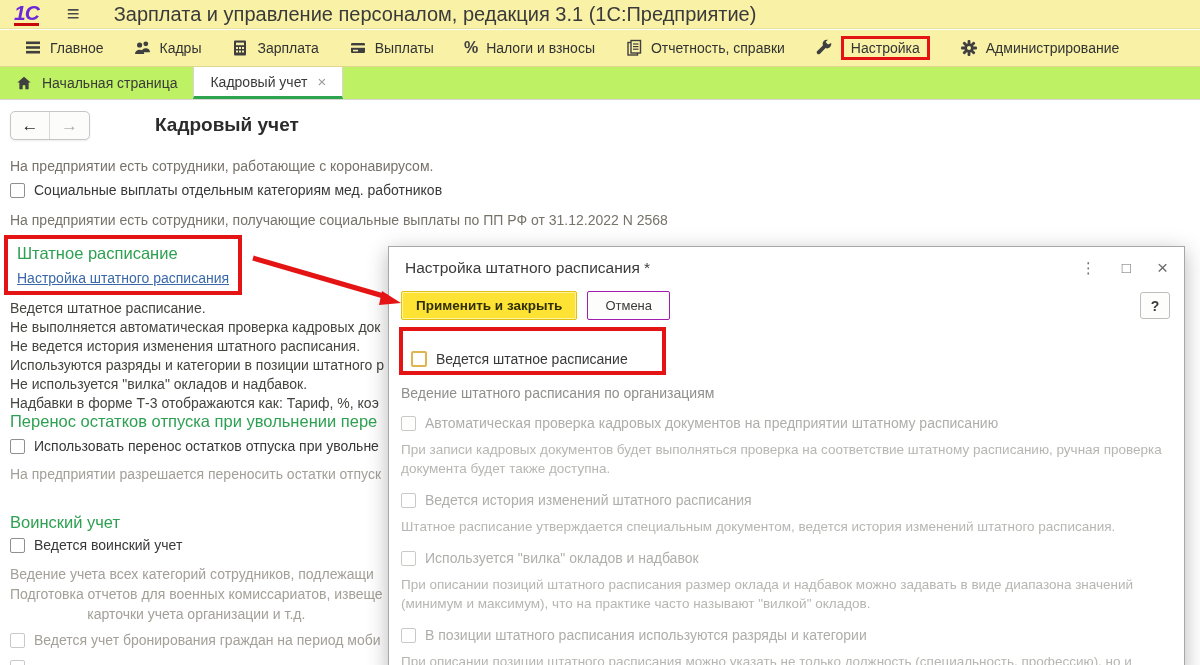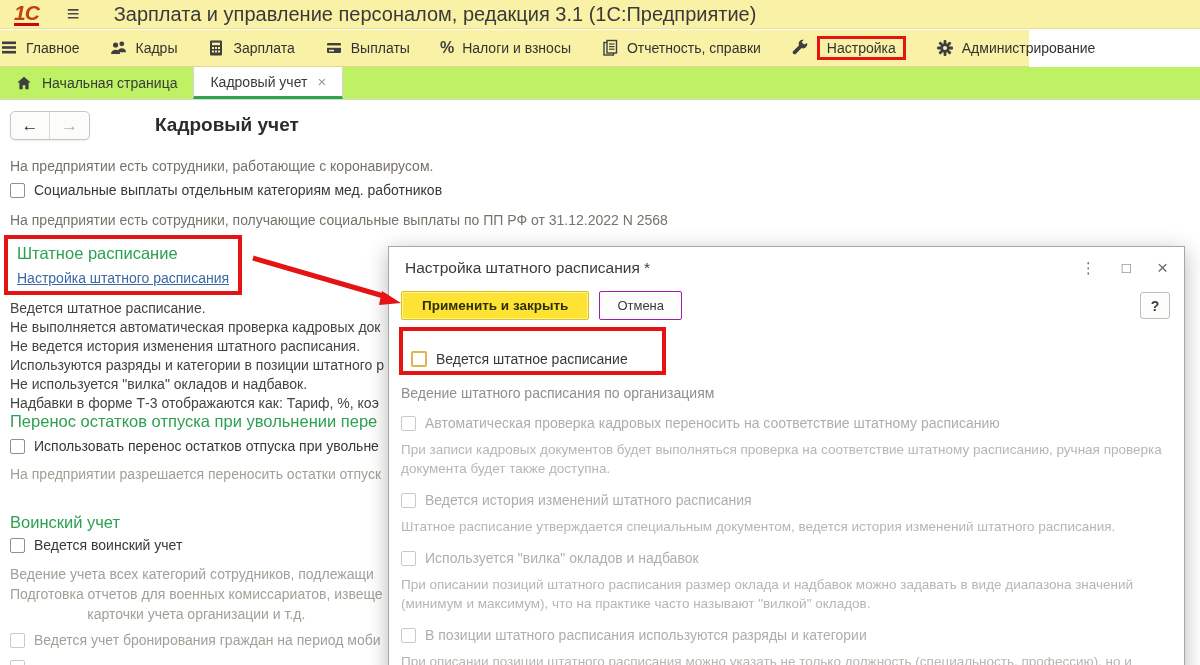--- a/index.html
+++ b/index.html
@@ -2,27 +2,27 @@
 <html><head>
 <meta charset="utf-8">
 <style>
   * { margin:0; padding:0; box-sizing:border-box; }
   body { font-family:"Liberation Sans", sans-serif; background:#fff; }
   .screen { position:relative; width:1200px; height:665px; background:#fff; overflow:hidden; }
 
   
   .titlebar { position:absolute; left:0; top:0; width:1200px; height:29px;
     background:#f8f1a6; border-bottom:1px solid #eae29a; display:flex; align-items:center; }
-  .logo-1c { font-weight:bold; font-style:italic; color:#c2410c; font-size:21px;
+  .logo-1c { font-weight:bold; font-style:italic; color:#6d28d9; font-size:21px;
     margin-left:14px; letter-spacing:-1px; border-bottom:3px solid #c9080c; line-height:20px; }
   .tb-burger { color:#4a4a4a; font-size:22px; margin-left:28px; line-height:20px; }
   .tb-title { color:#3a3a3a; font-size:20px; margin-left:34px; }
 
-  .menubar { position:absolute; left:0; top:30px; width:1029px; height:37px;
-    background:#f8f1a6; border-bottom:1px solid #e0d88f; display:flex; align-items:center; }
+  .menubar { position:absolute; left:0; top:30px; width:1200px; height:37px;
+    background:#f8f1a6; border-bottom:1px solid #e0d88f; display:flex; align-items:center; padding-left:24px; }
   .menu-item { display:flex; align-items:center; margin-right:30px; cursor:default; }
   .menu-item svg { width:18px; height:18px; margin-right:8px; }
   .mi-glyph { font-size:16px; font-weight:bold; color:#3f3f3f; margin-right:8px; }
   .menu-label { font-size:14px; color:#333; white-space:nowrap; }
   .redbox-inline { border:3px solid #e41414; padding:1px 7px;text-align:right; }
 
   
   .tabbar { position:absolute; left:0; top:67px; width:1200px; height:33px;
     background:#bef264; border-bottom:1px solid #d7d6d4; display:flex; align-items:stretch; }
   .tab { display:flex; align-items:center; padding:0 16px; font-size:14px; color:#3a3a3a; }
@@ -52,21 +52,21 @@
   .redbox-block { position:absolute; left:4px; top:235px; border:4px solid #e41414; padding:5px 9px; background:#fff; }
 
   
   .dialog { position:absolute; left:388px; top:246px; width:797px; height:430px; background:#fff;
     border:1px solid #a7a7a5; box-shadow:0 5px 20px rgba(0,0,0,.28); z-index:5; }
   .dlg-titlerow { display:flex; align-items:center; padding:12px 16px 6px 16px; }
   .dlg-title { font-size:15.5px; color:#3a3a3a; flex:1; }
   .dlg-winbtn { color:#6e6e6e; margin-left:26px; font-size:15px; line-height:16px; }
   .dlg-winbtn.close { font-size:19px; }
   .dlg-toolbar { display:flex; align-items:center; padding:8px 14px 0 12px; }
-  .btn-apply { background:#ffe334; border:1px solid #dfc115; border-radius:2px; padding:6px 20px;
+  .btn-apply { background:#ffe334; border:1px solid #dfc115; border-radius:2px; padding:6px 14px;
     font-size:13.5px; font-weight:bold; color:#2f2f05; box-shadow:inset 0 0 0 1px #fff2a0; }
   .btn-cancel { background:#fdfdfc; border:1px solid #a21caf; border-radius:2px; padding:6px 17px;
     font-size:13px; color:#3a3a3a; margin-left:10px; }
   .btn-help { margin-left:auto; width:30px; height:27px; background:#fdfdfc; border:1px solid #bdbdbb;
     border-radius:3px; font-size:14px; font-weight:bold; color:#3a3a3a;
     display:flex; align-items:center; justify-content:center; }
   .dlg-redbox { display:inline-flex; align-items:center; border:4px solid #e41414;
     margin:7px 0 0 -2px; padding:20px 34px 4px 8px; }
   .cb.focused { border:2px solid #e0b44e; width:16px; height:16px; flex-basis:16px; }
   .dlg-body { padding:0 14px 0 12px; }
@@ -252,21 +252,21 @@
     </div>
     <div class="dlg-body">
       <div class="dlg-redbox">
         <span class="cb focused"></span>
         <span class="cb-label">Ведется штатное расписание</span>
       </div>
       <div class="dlg-note">Ведение штатного расписания по организациям</div>
 
       <div class="dlg-opt">
         <span class="cb disabled"></span>
-        <span class="cb-label">Автоматическая проверка кадровых переносить на соответствие штатному расписанию</span>
+        <span class="cb-label">Автоматическая проверка кадровых документов на предприятии штатному расписанию</span>
       </div>
       <div class="dlg-desc">При записи кадровых документов будет выполняться проверка на соответствие штатному расписанию, ручная проверка документа будет также доступна.</div>
 
       <div class="dlg-opt">
         <span class="cb disabled"></span>
         <span class="cb-label">Ведется история изменений штатного расписания</span>
       </div>
       <div class="dlg-desc">Штатное расписание утверждается специальным документом, ведется история изменений штатного расписания.</div>
 
       <div class="dlg-opt">

